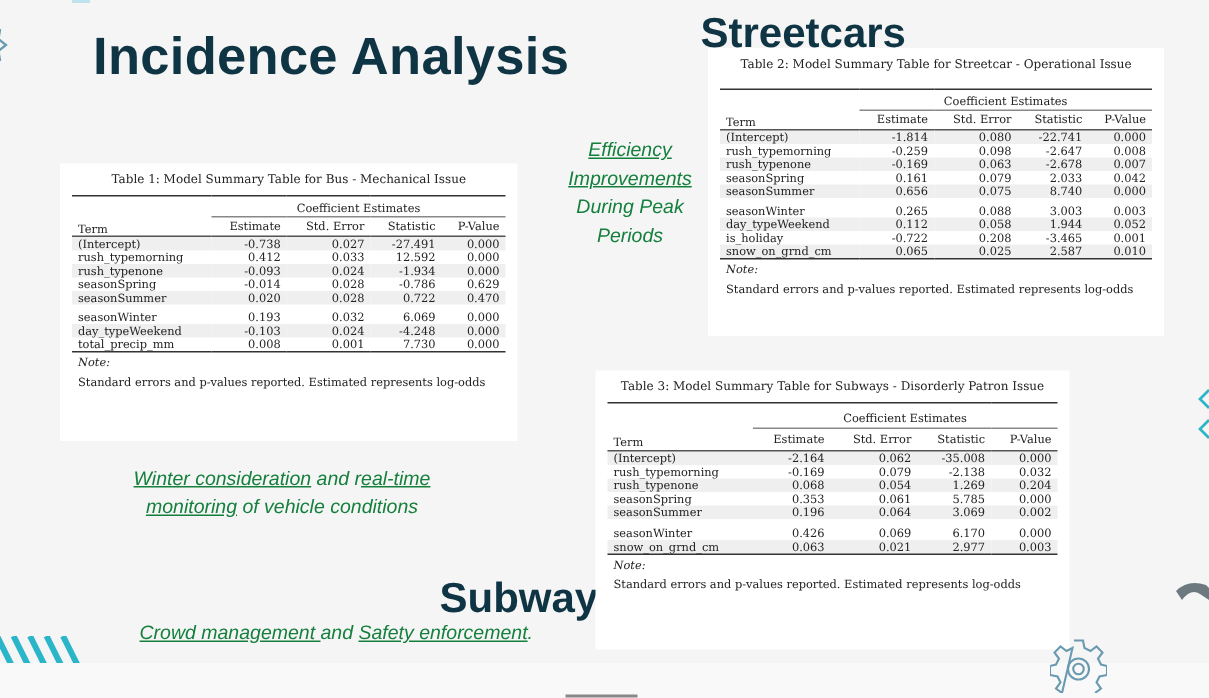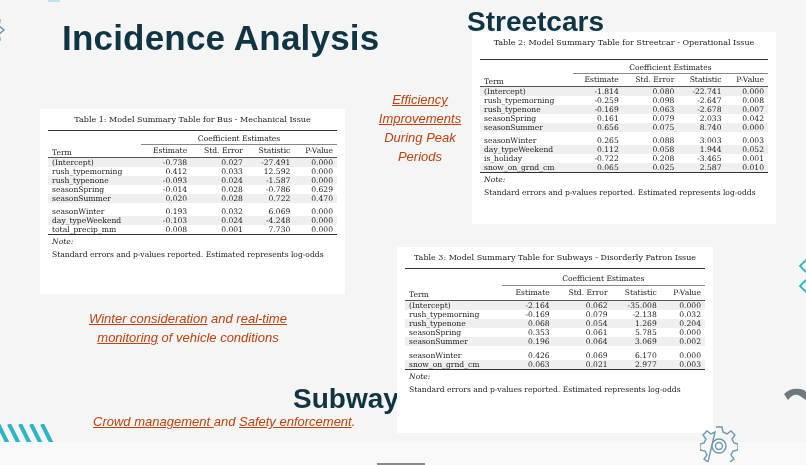--- a/index.html
+++ b/index.html
@@ -2,21 +2,21 @@
 <html><head>
 <meta charset="utf-8">
 <style>
   html, body { margin:0; padding:0; }
   body { width:806px; height:465px; background:#f5f5f5; position:relative; overflow:hidden; font-family:"Liberation Sans", sans-serif; }
   .slide { position:absolute; left:0; top:0; width:806px; height:442px; background:#f5f5f5; }
   .footer-bar { position:absolute; left:0; top:442px; width:806px; height:23px; background:#f9f9f9; }
   .footer-line { position:absolute; left:377px; top:463px; width:48px; height:2px; background:#888; }
   .title { position:absolute; left:62px; top:18px; font-size:35px; font-weight:bold; color:#0f3443; letter-spacing:0.2px; }
   .h2 { position:absolute; font-size:28px; font-weight:bold; color:#0f3443; }
-  .note-text { position:absolute; font-style:italic; color:#c2410c; font-size:13px; line-height:19px; }
+  .note-text { position:absolute; font-style:italic; color:#15803d; font-size:13px; line-height:19px; }
   .u { text-decoration:underline; }
   .tbl-card { position:absolute; background:#fff; }
   .caption { font-family:"DejaVu Serif", serif; font-size:8px; color:#222; text-align:center; }
   table.reg { border-collapse:collapse; font-family:"DejaVu Serif", serif; font-size:7.6px; color:#222; width:100%; }
   table.reg td, table.reg th { padding:0 4px; font-weight:normal; white-space:nowrap; }
   table.reg .num { text-align:right; }
   table.reg .term { text-align:left; }
   table.reg tr.shade td { background:#efefef; }
   .rule-thick { border-top:1.5px solid #333; }
   .rule-thin { border-top:0.8px solid #555; }
@@ -82,21 +82,21 @@
             <td class="term">rush_typemorning</td>
             <td class="num">0.412</td>
             <td class="num">0.033</td>
             <td class="num">12.592</td>
             <td class="num">0.000</td>
           </tr>
       <tr class="shade">
             <td class="term">rush_typenone</td>
             <td class="num">-0.093</td>
             <td class="num">0.024</td>
-            <td class="num">-1.587</td>
+            <td class="num">-1.934</td>
             <td class="num">0.000</td>
           </tr>
       <tr>
             <td class="term">seasonSpring</td>
             <td class="num">-0.014</td>
             <td class="num">0.028</td>
             <td class="num">-0.786</td>
             <td class="num">0.629</td>
           </tr>
       <tr class="shade">

